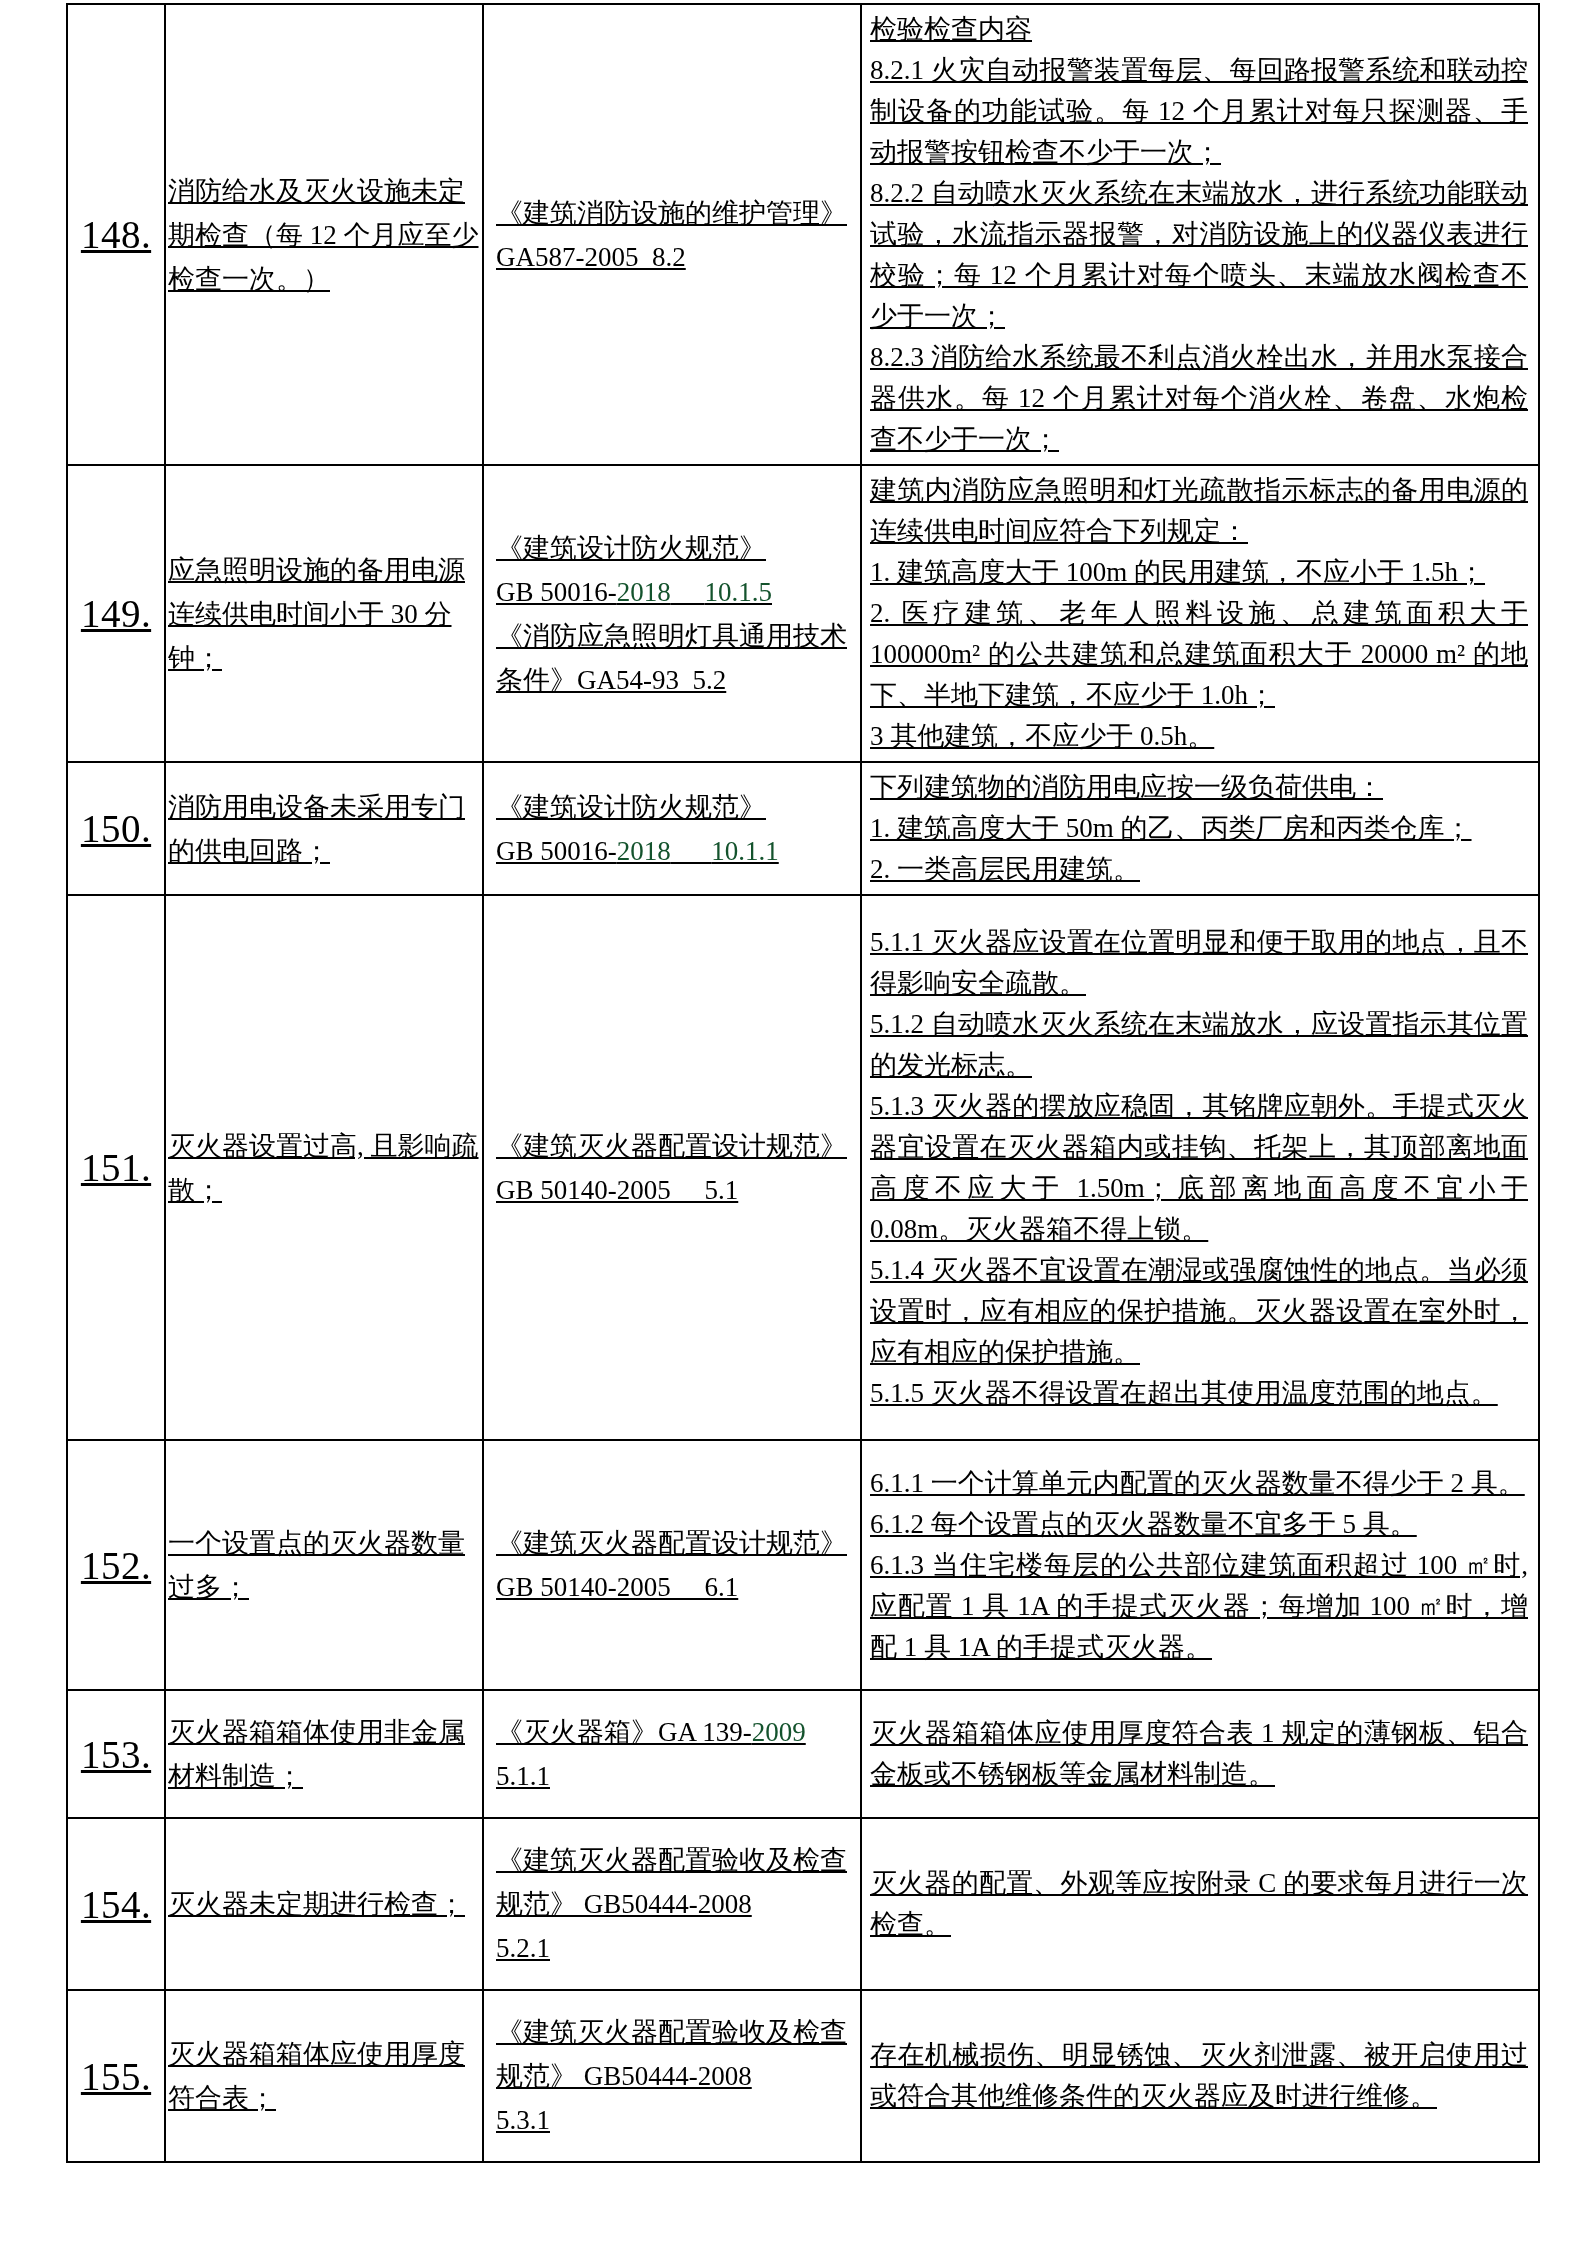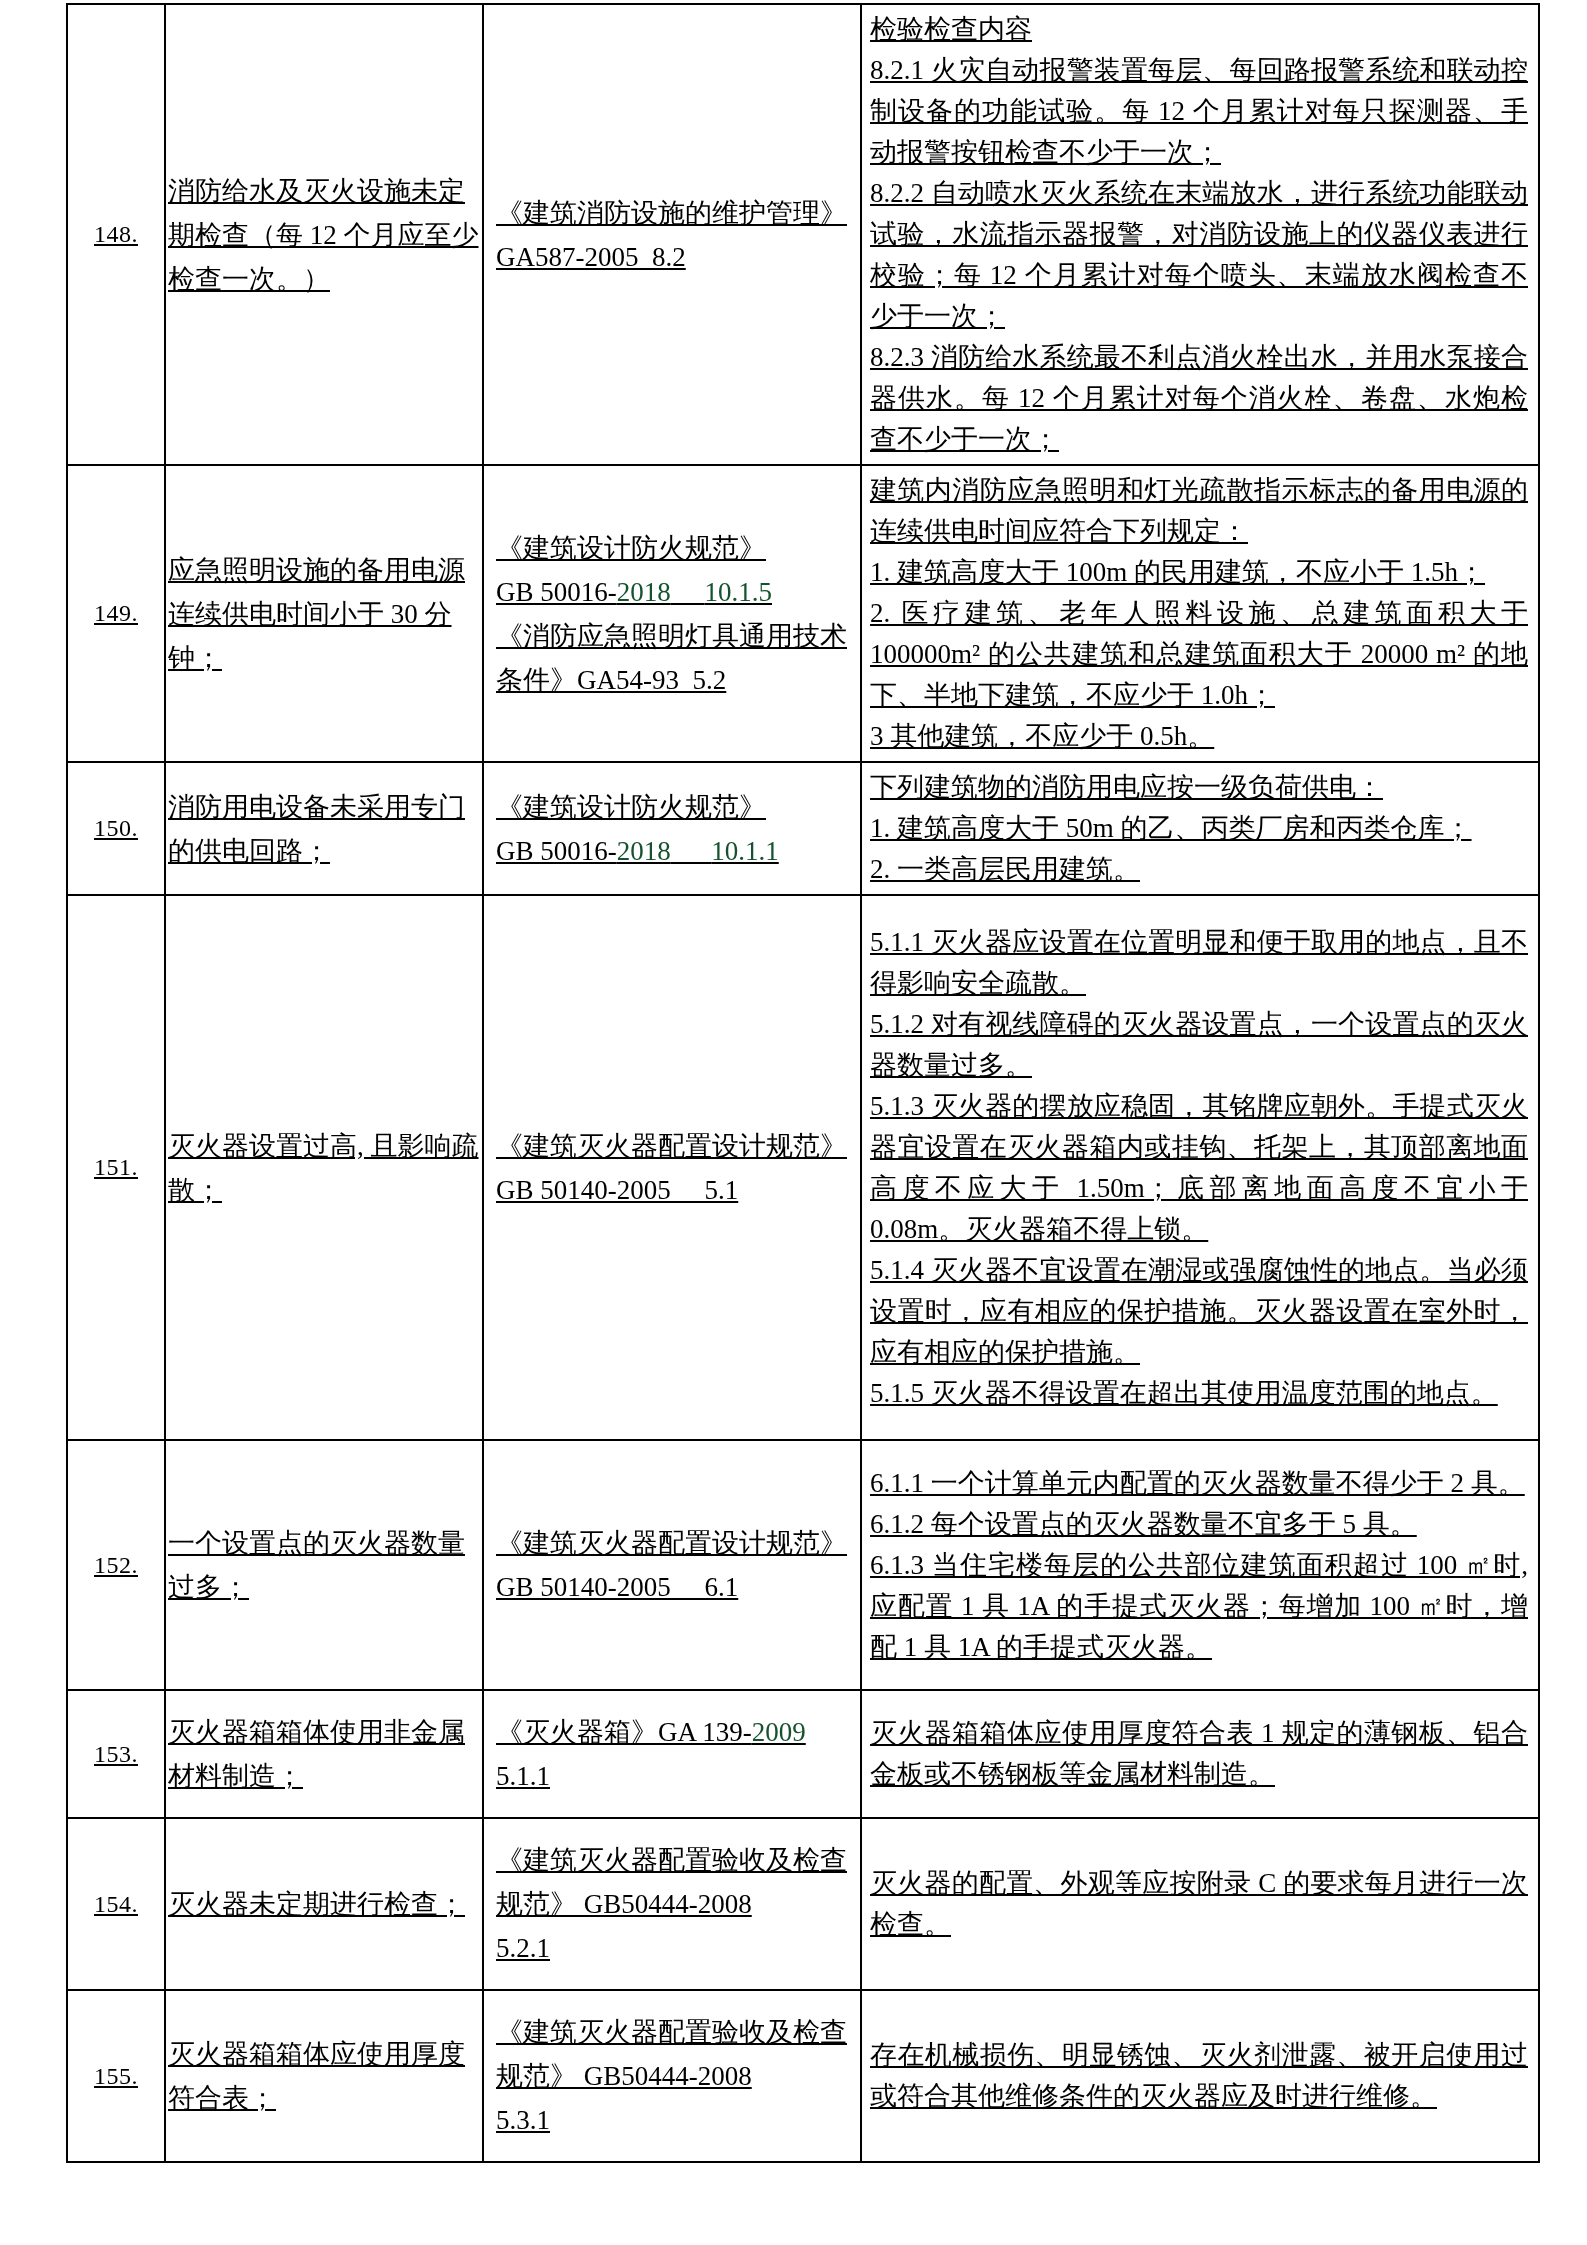--- a/index.html
+++ b/index.html
@@ -28,21 +28,21 @@
   td {
     border: 2px solid #000000;
     vertical-align: middle;
     font-size: 27px;
     color: #000000;
     overflow: hidden;
     text-decoration: underline;
   }
   td.no {
     text-align: center;
-    font-size: 24px;
+    font-size: 39px;
     letter-spacing: 0.5px;
   }
   td.issue {
     padding: 4px 2px;
     line-height: 44px;
     text-align: left;
   }
   td.ref {
     padding: 19px 12px;
     line-height: 44px;
@@ -105,21 +105,21 @@
             <div class="para">2. 一类高层民用建筑。</div>
           </td>
         </tr>
         <tr style="height: 545px;">
           <td class="no">151.</td>
           <td class="issue">灭火器设置过高, 且影响疏散；</td>
           <td class="ref"><span>《建筑灭火器配置设计规范》
 GB 50140-2005     5.1</span></td>
           <td class="content">
             <div class="para">5.1.1 灭火器应设置在位置明显和便于取用的地点，且不得影响安全疏散。</div>
-            <div class="para">5.1.2 对有视线障碍的灭火器设置点，一个设置点的灭火器数量过多。</div>
+            <div class="para">5.1.2 自动喷水灭火系统在末端放水，应设置指示其位置的发光标志。</div>
             <div class="para">5.1.3 灭火器的摆放应稳固，其铭牌应朝外。手提式灭火器宜设置在灭火器箱内或挂钩、托架上，其顶部离地面高度不应大于 1.50m；底部离地面高度不宜小于 0.08m。灭火器箱不得上锁。</div>
             <div class="para">5.1.4 灭火器不宜设置在潮湿或强腐蚀性的地点。当必须设置时，应有相应的保护措施。灭火器设置在室外时，应有相应的保护措施。</div>
             <div class="para">5.1.5 灭火器不得设置在超出其使用温度范围的地点。</div>
           </td>
         </tr>
         <tr style="height: 250px;">
           <td class="no">152.</td>
           <td class="issue">一个设置点的灭火器数量过多；</td>
           <td class="ref"><span>《建筑灭火器配置设计规范》
 GB 50140-2005     6.1</span></td>

